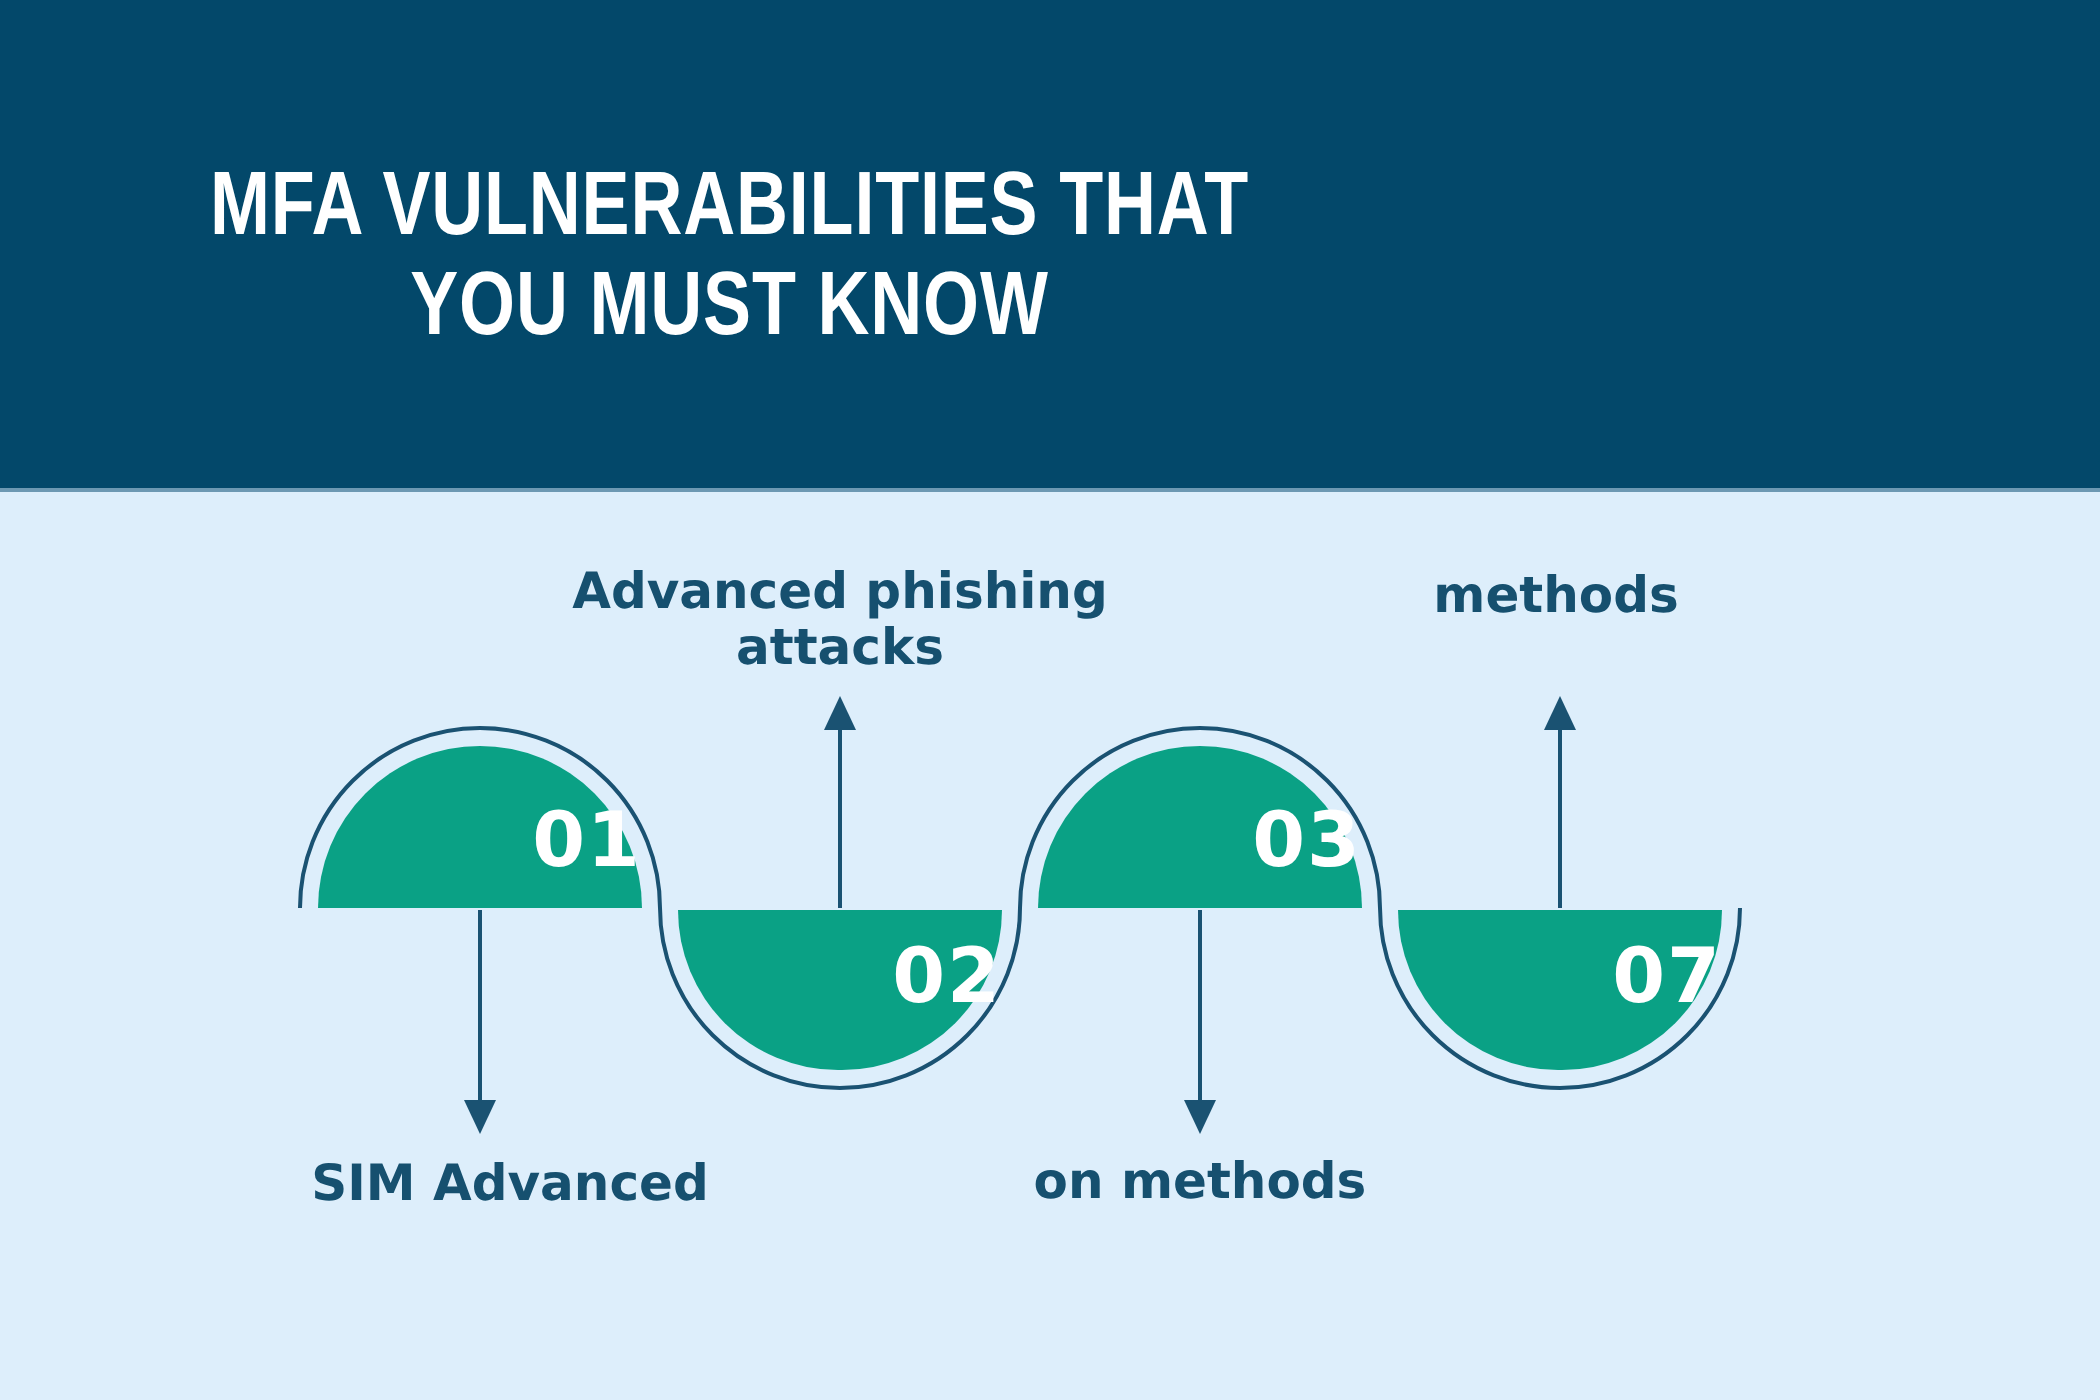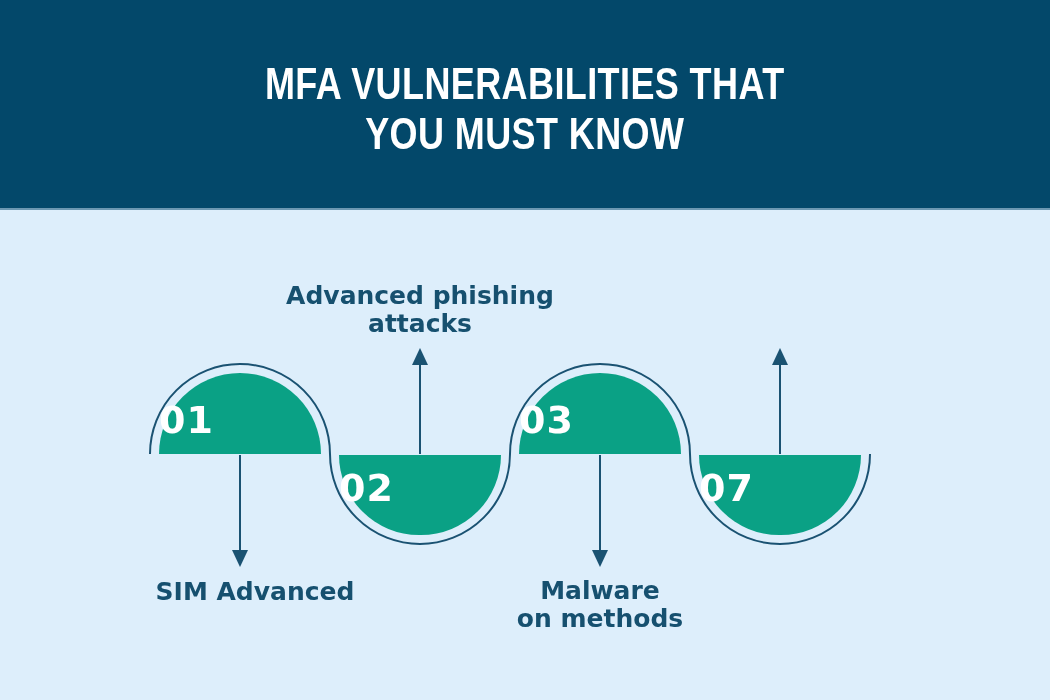--- a/index.html
+++ b/index.html
@@ -12,45 +12,46 @@
     --header-divider:#6c98b2;
   }
   html,body{margin:0;padding:0;}
   body{font-family:"DejaVu Sans","Liberation Sans",sans-serif;}
   .canvas{
     position:relative;width:1050px;height:700px;overflow:hidden;
     background:var(--page-background);
   }
   
   .header-band{
-    position:absolute;left:0;top:0;width:1050px;height:210px;
+    position:absolute;left:0;top:0;width:1050px;height:246px;
     background:var(--header-background);
     border-bottom:2px solid var(--header-divider);
-    display:flex;align-items:center;justify-content:center;
+    display:flex;align-items:center;
     box-sizing:border-box;
+    padding-left:40px;
   }
   .page-title{
     margin:0;padding-top:10px;
     color:var(--title-text);
     font-family:"Liberation Sans","DejaVu Sans",sans-serif;
     font-weight:700;
     font-size:45px;line-height:50px;letter-spacing:.5px;
     text-align:center;text-transform:uppercase;
     transform:scaleX(0.8);transform-origin:center;
     white-space:nowrap;
   }
   
   .diagram{
     position:absolute;left:0;top:210px;width:1050px;height:490px;
   }
   .wave-outline{position:absolute;left:0;top:0;}
   .semicircle{
     position:absolute;width:162px;
     background:var(--accent-green);
-    display:flex;align-items:center;justify-content:flex-start;
+    display:flex;align-items:center;justify-content:flex-end;
   }
   .semicircle.dome{height:81px;top:163px;border-radius:81px 81px 0 0;}
   .semicircle.bowl{height:80px;top:245px;border-radius:0 0 81px 81px;}
   .dome .step-number{padding-top:12px;}
   .bowl .step-number{padding-bottom:14px;}
   .step-number{
     color:#ffffff;font-weight:700;font-size:38px;letter-spacing:1px;
   }
   .pos-1{left:159px;} .pos-2{left:339px;} .pos-3{left:519px;} .pos-4{left:699px;}
   
@@ -116,28 +117,28 @@
     </div>
 
     <div class="semicircle dome pos-3">
       <span class="step-number">03</span>
     </div>
     <div class="arrow down at-3">
       <div class="shaft"></div>
       <div class="head"></div>
     </div>
     <div class="step-label label-3">
-      <span>Malware</span>
       <span>on methods</span>
     </div>
 
     <div class="semicircle bowl pos-4">
       <span class="step-number">07</span>
     </div>
     <div class="arrow up at-4">
       <div class="head"></div>
       <div class="shaft"></div>
     </div>
     <div class="step-label label-4">
+      <span>methods</span>
     </div>
 
   </div>
 </div>
 
 </body></html>

